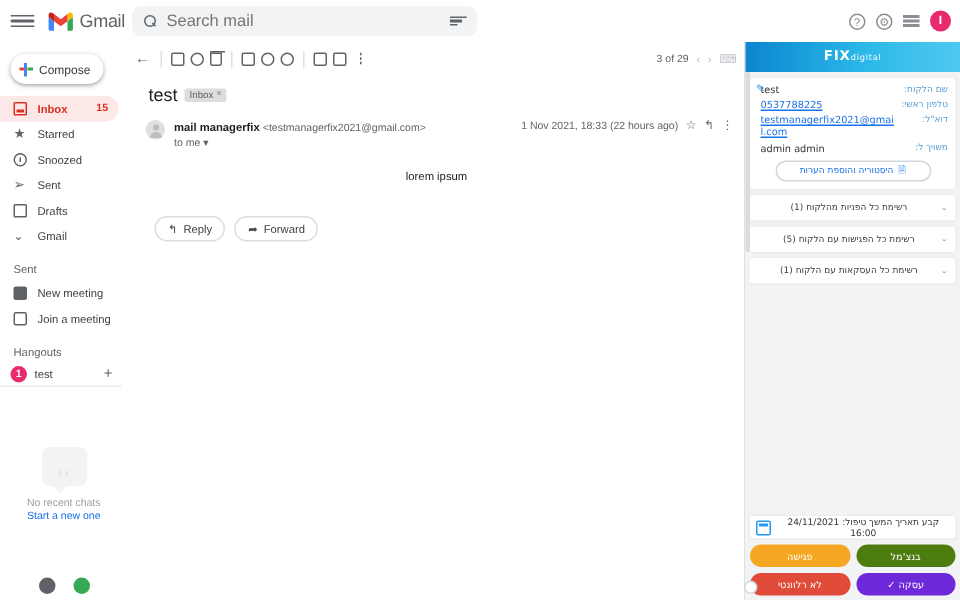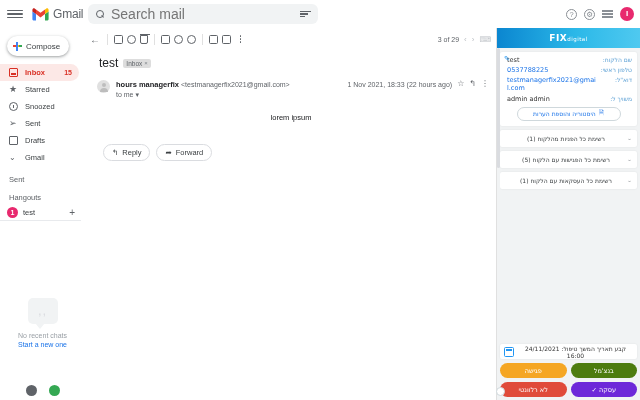--- a/index.html
+++ b/index.html
@@ -29,21 +29,21 @@
   .search-ic::before {
     content: ""; position: absolute; width: 6px; height: 6px; border: 1.1px solid #5f6368;
     border-radius: 50%; left: 0; top: 0;
   }
   .search-ic::after {
     content: ""; position: absolute; width: 3.4px; height: 1.1px; background: #5f6368;
     transform: rotate(45deg); left: 5px; top: 6.4px;
   }
   .search-input {
     flex: 1; border: none; background: transparent; outline: none;
-    font-size: 14px; color: #5f6368; padding-left: 6px;
+    font-size: 11px; color: #5f6368; padding-left: 6px;
     font-family: "Liberation Sans", sans-serif;
   }
   .tune-ic { width: 11px; margin-right: 7px; display: flex; flex-direction: column; gap: 1.5px; cursor: pointer; }
   .tune-ic i { display: block; height: 1.1px; background: #5f6368; }
   .tune-ic i:nth-child(1) { width: 11px; }
   .tune-ic i:nth-child(2) { width: 8px; }
   .tune-ic i:nth-child(3) { width: 5px; }
   .topright { position: absolute; right: 6px; top: 0; height: 28px; display: flex; align-items: center; gap: 7px; }
   .circ-ic { width: 11px; height: 11px; border: 1.1px solid #8a8f95; border-radius: 50%;
     font-size: 7.5px; color: #8a8f95; text-align: center; line-height: 9.5px; cursor: pointer; }
@@ -149,21 +149,21 @@
     display: flex; align-items: center; justify-content: center; }
   .crm-logo { font-size: 9px; color: #fff; font-weight: bold; letter-spacing: 0.5px; direction: ltr; }
   .crm-logo small { font-size: 5.5px; font-weight: normal; }
 
   .crm-card { background: #fff; margin: 4px 3px 0; border-radius: 2px; padding: 4px 5px 5px; position: relative;
     box-shadow: 0 0 2px rgba(0,0,0,.08); }
   .edit-ic { position: absolute; left: 4px; top: 3px; font-size: 7px; color: #2196f3; cursor: pointer; }
   .frow { display: flex; align-items: flex-start; justify-content: flex-start; margin-bottom: 2px; }
   .flabel { font-size: 6px; color: #5a9fd4; width: 36px; text-align: right; flex: none; }
   .fvalue { font-size: 6.5px; color: #333; flex: 1; text-align: left; padding-left: 2px; word-break: break-all; line-height: 1.25; }
-  .fvalue.link { color: #1a73e8; cursor: pointer; }
+  .fvalue.link { color: #1a73e8; text-decoration: underline; cursor: pointer; }
   .histbtn { margin: 4px auto 0; width: 104px; height: 14px; border: 1px solid #cfd8dc; border-radius: 8px;
     display: flex; align-items: center; justify-content: center; gap: 3px; font-size: 6px; color: #1a73e8;
     background: #fff; cursor: pointer; }
   .histbtn .doc { font-size: 6.5px; }
 
   .acc { background: #fff; margin: 4px 3px 0; border-radius: 2px; height: 17px;
     display: flex; align-items: center; justify-content: space-between; padding: 0 5px;
     box-shadow: 0 0 2px rgba(0,0,0,.08); cursor: pointer; }
   .acc-label { font-size: 6px; color: #3c4043; flex: 1; text-align: center; }
   .chev { font-size: 6px; color: #80868b; transform: scaleY(.8); }
@@ -260,20 +260,28 @@
         <span class="nic ic-draft"></span>
         <span class="nlabel">Drafts</span>
       </div>
       <div class="navitem">
         <span class="nic ic-more">⌄</span>
         <span class="nlabel">Gmail</span>
       </div>
     </div>
 
     <div class="sectionhead">Sent</div>
+    <div class="navitem">
+      <span class="nic ic-meet"></span>
+      <span class="nlabel">New meeting</span>
+    </div>
+    <div class="navitem">
+      <span class="nic ic-join"></span>
+      <span class="nlabel">Join a meeting</span>
+    </div>
 
     <div class="sectionhead">Hangouts</div>
     <div class="hangout-row">
       <span class="h-badge">1</span>
       <span class="h-name">test</span>
       <span class="h-plus">+</span>
     </div>
 
     <div class="nochat">
       <div class="chat-bubble"><span>,,</span></div>
@@ -319,21 +327,21 @@
       <span class="labelchip">
         <span>Inbox</span>
         <span class="x">×</span>
       </span>
     </div>
 
     <div class="msghead">
       <span class="msg-avatar"></span>
       <div class="msg-meta">
         <div class="msg-from">
-          <span>hours managerfix</span>
+          <span>mail managerfix</span>
           <span class="msg-email">&lt;testmanagerfix2021@gmail.com&gt;</span>
         </div>
         <div class="msg-tome">
           <span>to me</span>
           <span>▾</span>
         </div>
       </div>
       <div class="msg-right">
         <span class="msg-date">1 Nov 2021, 18:33 (22 hours ago)</span>
         <span class="mr-ic">☆</span>

